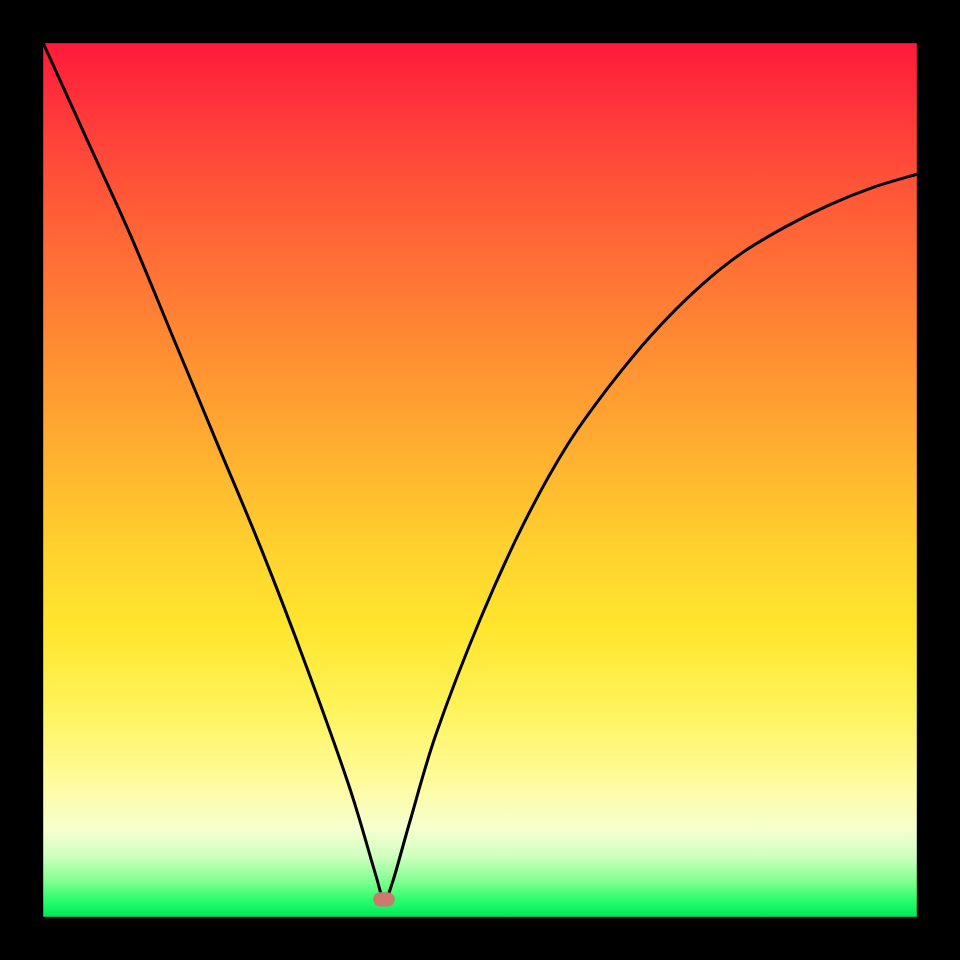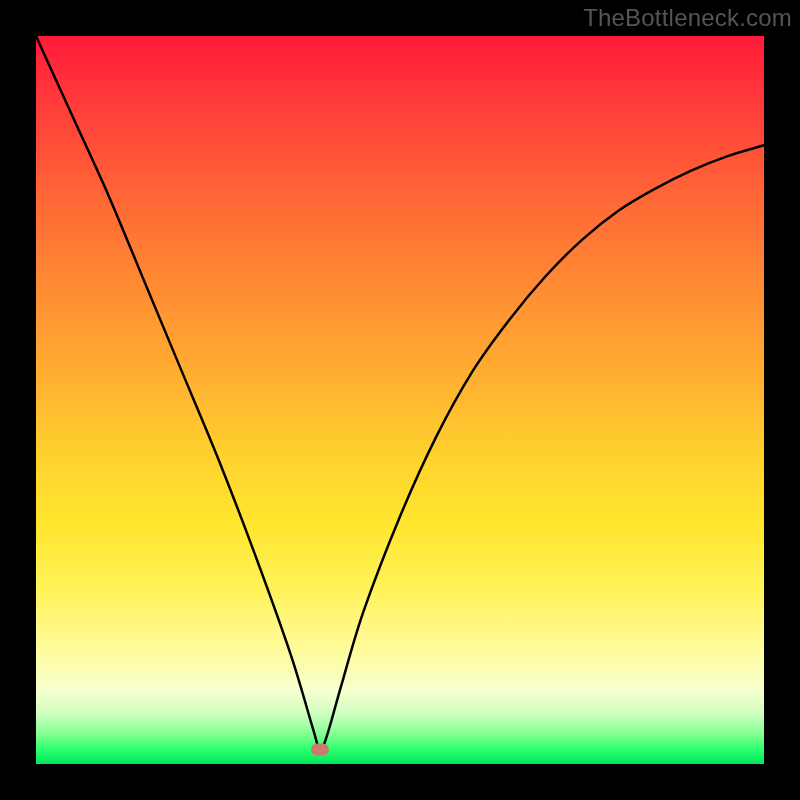--- a/index.html
+++ b/index.html
@@ -72,14 +72,13 @@
 </head>
 <body>
 
 <div class="frame">
   <div class="plot">
     <svg class="curve" viewBox="0 0 728 728" preserveAspectRatio="none">
       <path d="M 0.00 0.00 C 6.07 13.35, 24.27 53.39, 36.40 80.08 C 48.53 106.77, 60.67 132.25, 72.80 160.16 C 84.93 188.07, 97.07 218.40, 109.20 247.52 C 121.33 276.64, 133.47 305.76, 145.60 334.88 C 157.73 364.00, 169.87 391.91, 182.00 422.24 C 194.13 452.57, 206.27 484.12, 218.40 516.88 C 230.53 549.64, 245.09 589.68, 254.80 618.80 C 264.51 647.92, 271.79 675.83, 276.64 691.60 C 281.49 707.37, 281.49 712.23, 283.92 713.44 C 286.35 714.65, 287.56 709.80, 291.20 698.88 C 294.84 687.96, 299.69 668.55, 305.76 647.92 C 311.83 627.29, 317.89 603.03, 327.60 575.12 C 337.31 547.21, 351.87 509.60, 364.00 480.48 C 376.13 451.36, 388.27 424.67, 400.40 400.40 C 412.53 376.13, 424.67 354.29, 436.80 334.88 C 448.93 315.47, 461.07 299.69, 473.20 283.92 C 485.33 268.15, 497.47 253.59, 509.60 240.24 C 521.73 226.89, 533.87 214.76, 546.00 203.84 C 558.13 192.92, 570.27 183.21, 582.40 174.72 C 594.53 166.23, 606.67 159.55, 618.80 152.88 C 630.93 146.21, 643.07 140.14, 655.20 134.68 C 667.33 129.22, 679.47 124.37, 691.60 120.12 C 703.73 115.87, 721.93 111.02, 728.00 109.20"></path>
       <rect class="marker" x="274.92" y="707.44" width="18" height="12" rx="6" ry="6"></rect>
     </svg>
   </div>
-  <div class="watermark">TheBottleneck.com</div>
 </div>
 
 </body></html>

